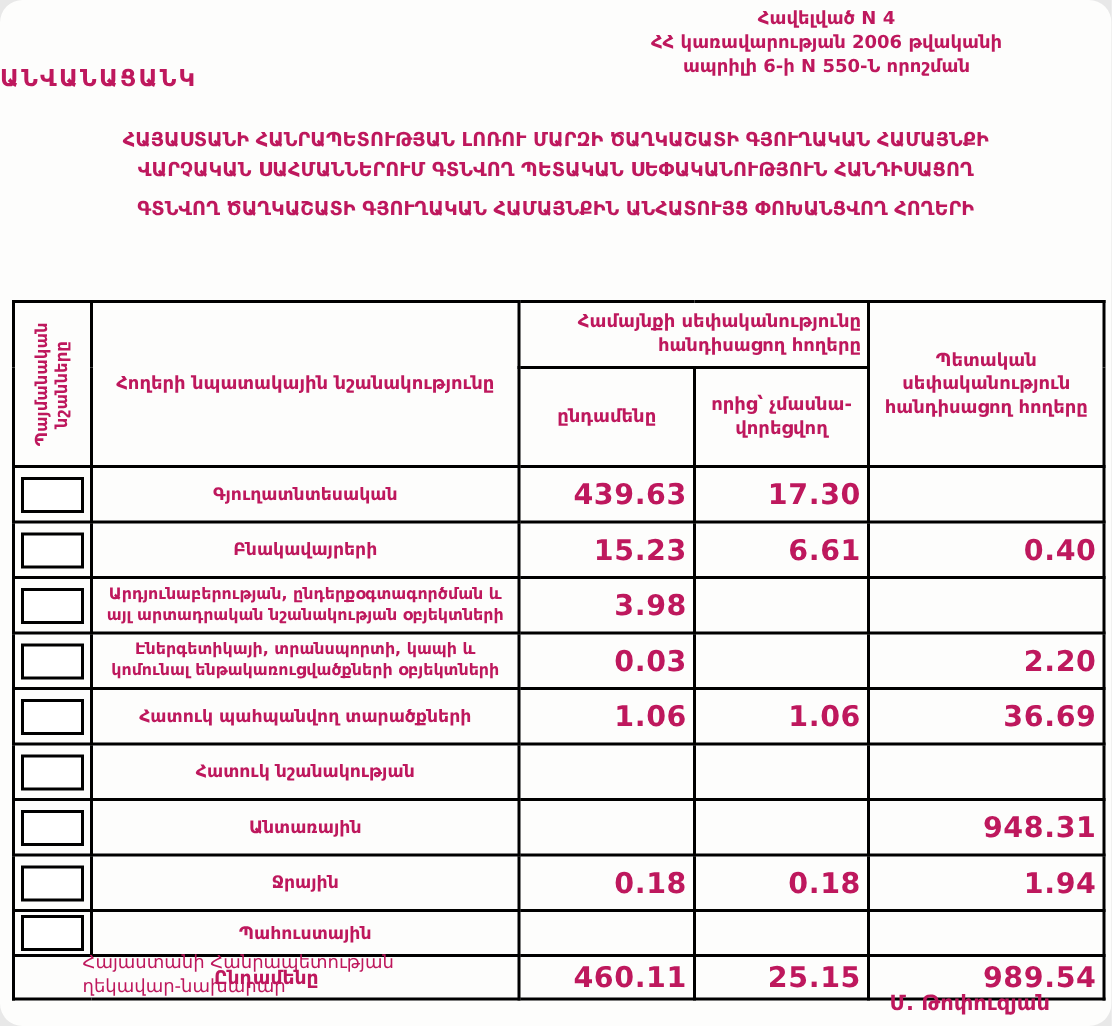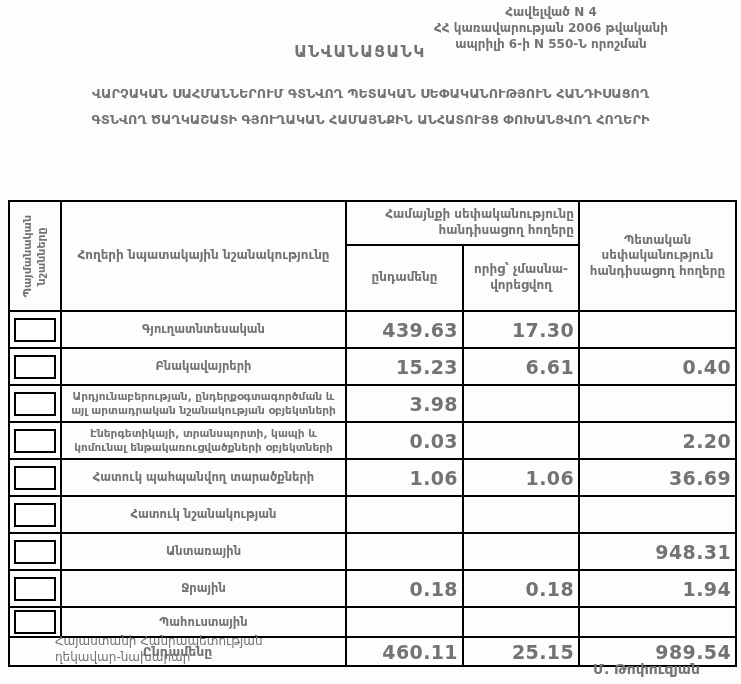--- a/index.html
+++ b/index.html
@@ -1,32 +1,33 @@
 <!DOCTYPE html>
 <html><head>
 <meta charset="utf-8">
 <style>
   html,body{margin:0;padding:0;background:#e8e8e8;}
   .page{
     position:relative;
     width:741px;height:684px;
     background:#fdfdfc;
     font-family:"DejaVu Sans",sans-serif;
-    color:#737373;
+    color:#be185d;
     overflow:hidden;
+    border-radius:15px;
   }
   
   .appendix{
     position:absolute;top:5px;left:365px;width:372px;
     text-align:center;font-weight:bold;font-size:12px;line-height:1.32;
   }
   
   .doc-title{
     position:absolute;top:43px;left:0;width:720px;
-    text-align:center;font-weight:bold;font-size:15.5px;letter-spacing:1.5px;
+    text-align:left;font-weight:bold;font-size:15.5px;letter-spacing:1.5px;
   }
   
   .doc-subtitle{
     position:absolute;top:84px;left:0;width:741px;
     text-align:center;font-weight:bold;font-size:12.8px;
   }
   .doc-subtitle div{line-height:20px;}
   .doc-subtitle .sub-line3{margin-top:6px;}
   
   table.land-table{
@@ -87,20 +88,21 @@
 
   <div class="appendix">
     <div>Հավելված N 4</div>
     <div>ՀՀ կառավարության 2006 թվականի</div>
     <div>ապրիլի 6-ի N 550-Ն որոշման</div>
   </div>
 
   <div class="doc-title">ԱՆՎԱՆԱՑԱՆԿ</div>
 
   <div class="doc-subtitle">
+    <div class="sub-line1">ՀԱՅԱՍՏԱՆԻ ՀԱՆՐԱՊԵՏՈՒԹՅԱՆ ԼՈՌՈՒ ՄԱՐԶԻ ԾԱՂԿԱՇԱՏԻ ԳՅՈՒՂԱԿԱՆ ՀԱՄԱՅՆՔԻ</div>
     <div class="sub-line2">ՎԱՐՉԱԿԱՆ ՍԱՀՄԱՆՆԵՐՈՒՄ ԳՏՆՎՈՂ ՊԵՏԱԿԱՆ ՍԵՓԱԿԱՆՈՒԹՅՈՒՆ ՀԱՆԴԻՍԱՑՈՂ</div>
     <div class="sub-line3">ԳՏՆՎՈՂ ԾԱՂԿԱՇԱՏԻ ԳՅՈՒՂԱԿԱՆ ՀԱՄԱՅՆՔԻՆ ԱՆՀԱՏՈՒՅՑ ՓՈԽԱՆՑՎՈՂ ՀՈՂԵՐԻ</div>
   </div>
 
   <table class="land-table">
     <colgroup>
       <col class="c-sym">
         <col class="c-label">
         <col class="c-total">
         <col class="c-nonpriv">

